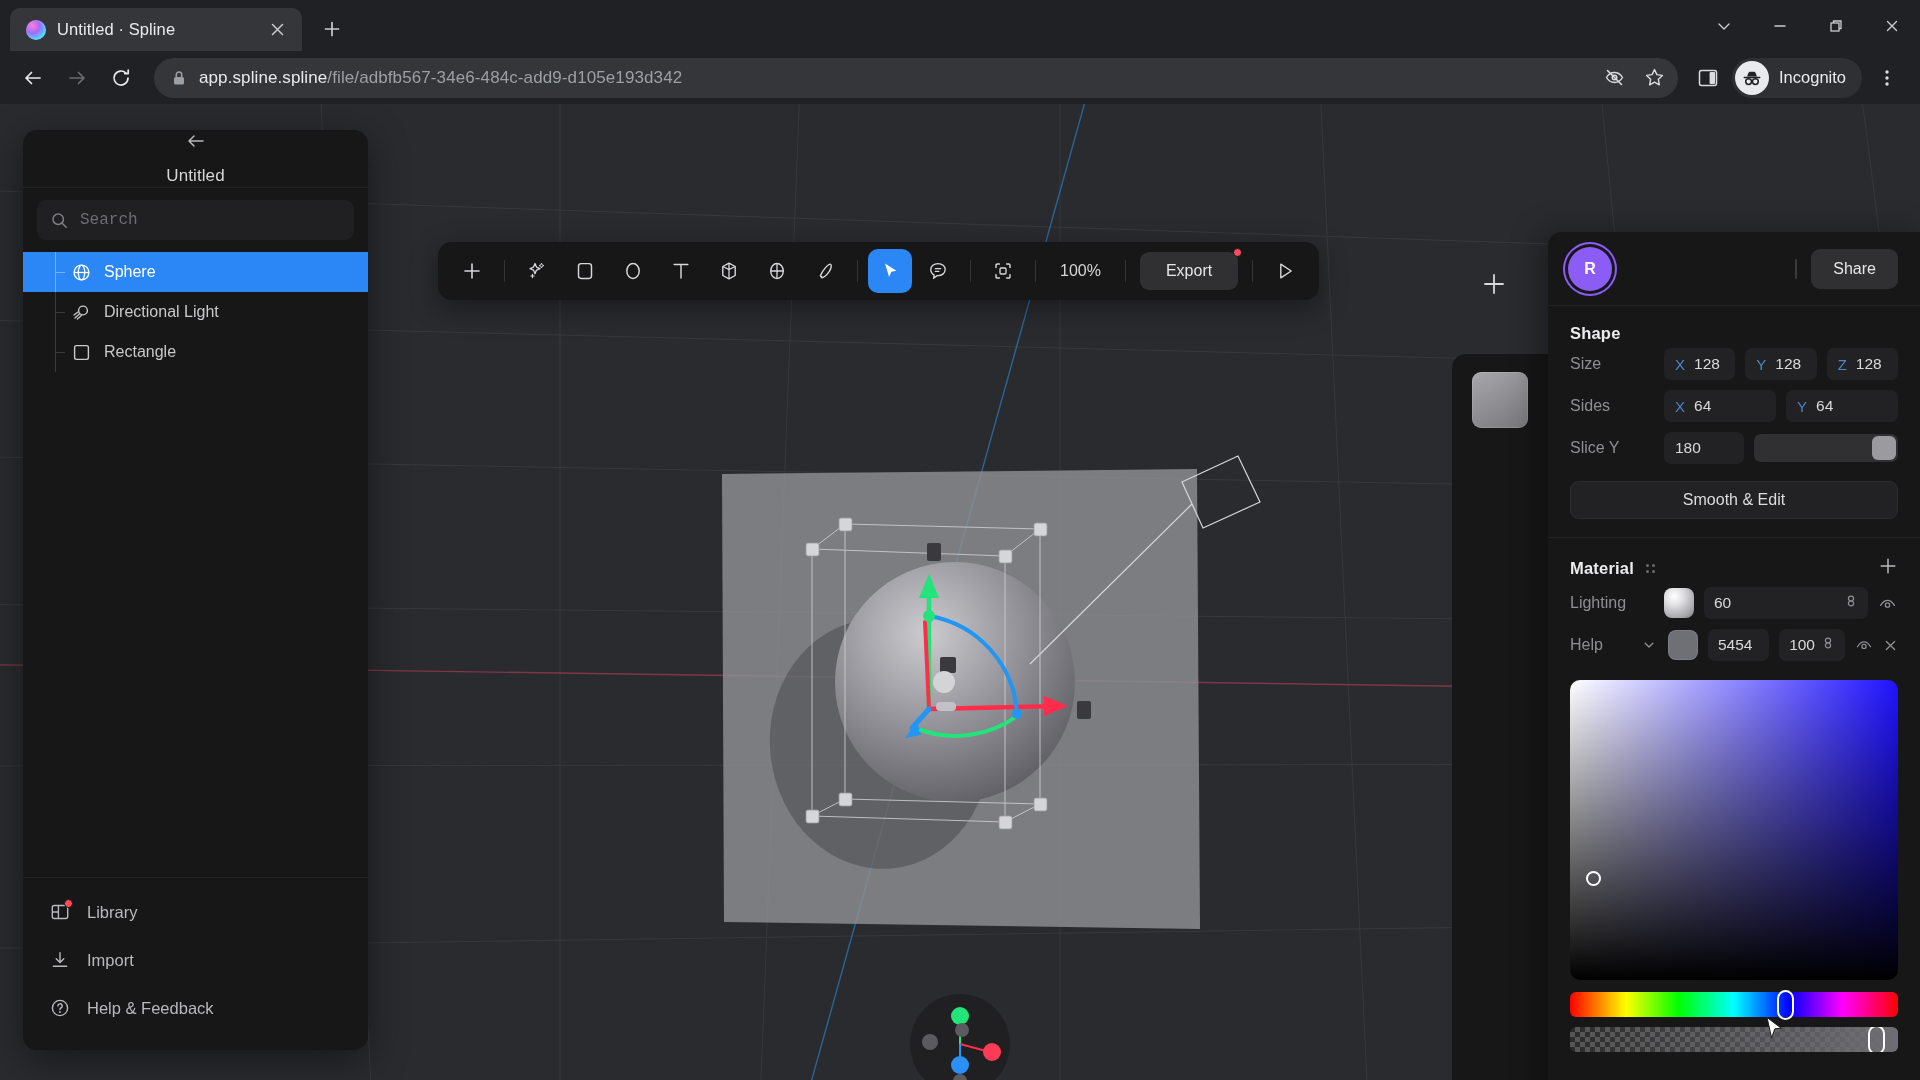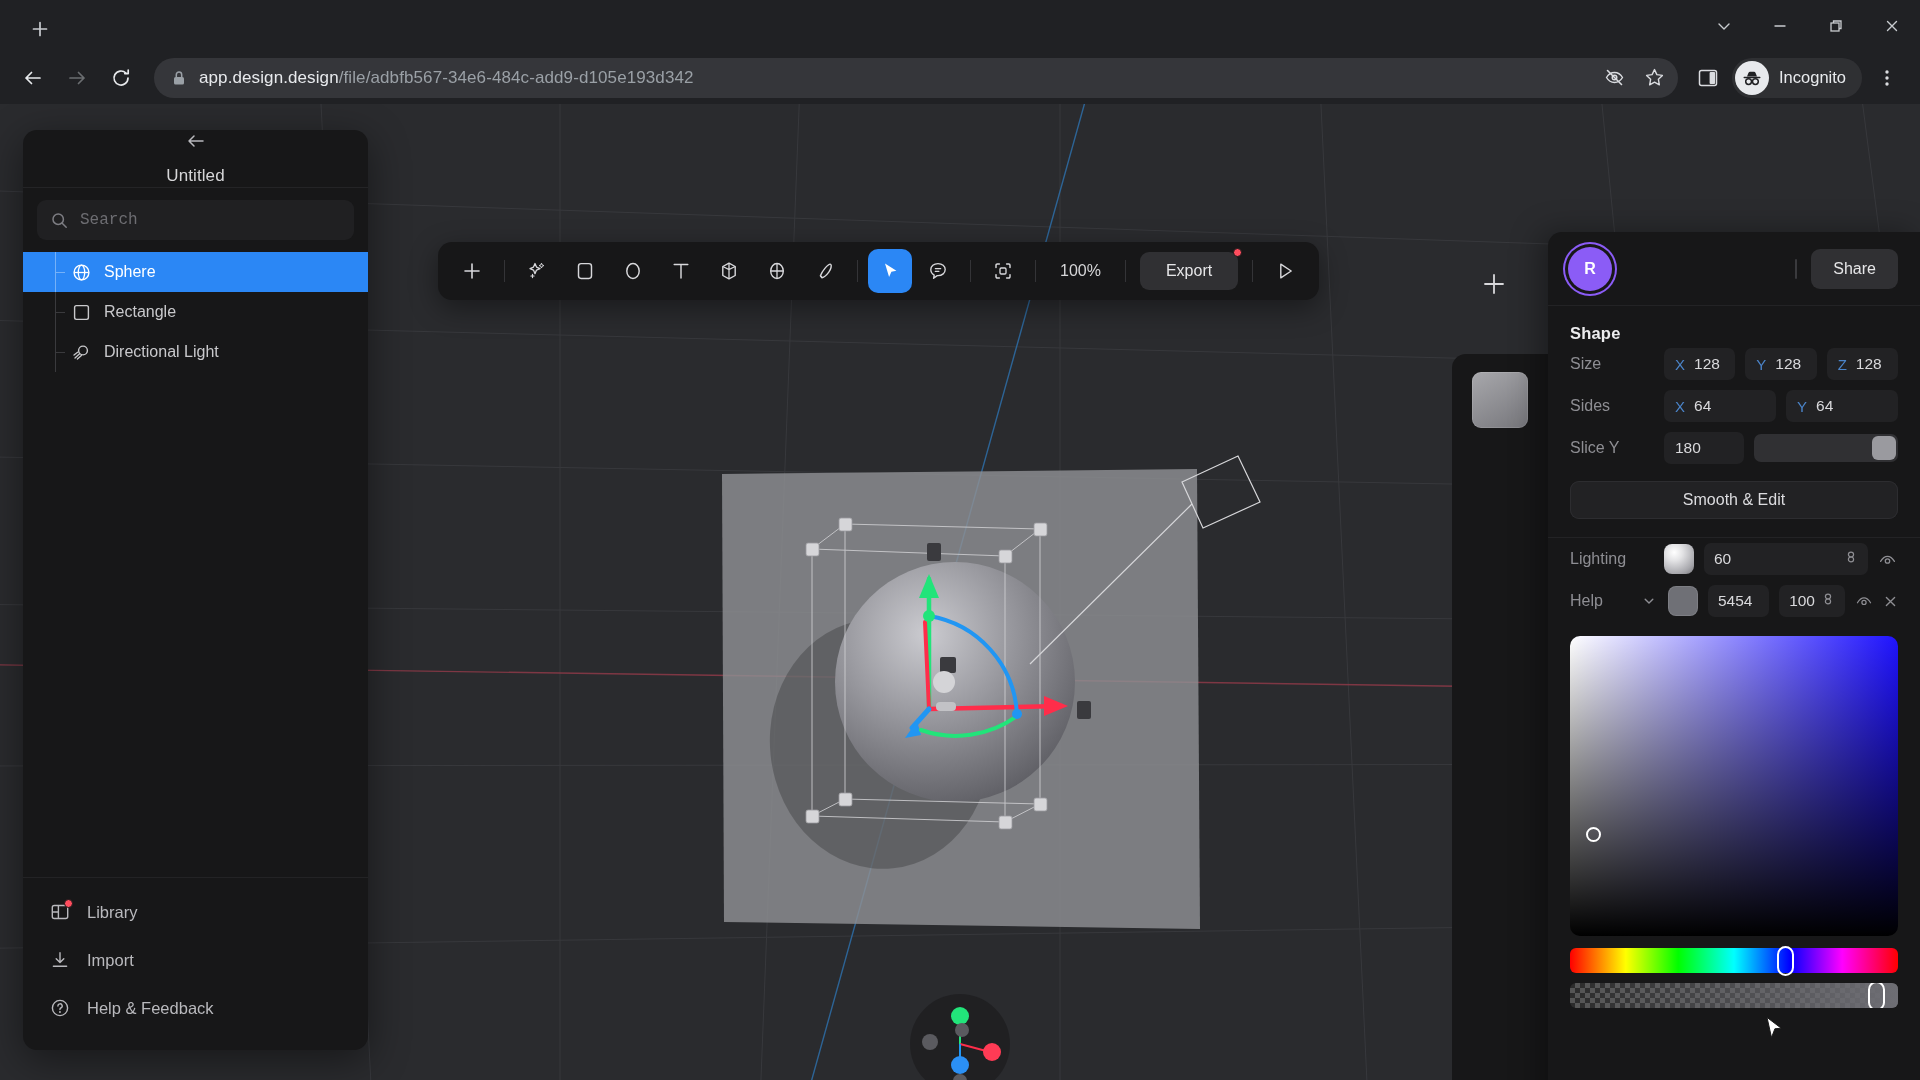--- a/index.html
+++ b/index.html
@@ -278,20 +278,29 @@
   }
 
   .cursor { position: absolute; pointer-events: none; }
 </style>
 </head>
 <body>
 
 <div class="browser">
 
   <div class="tabstrip">
+    <div class="tab">
+      <div class="tab-favicon"></div>
+      <div class="tab-title">Untitled · Spline</div>
+      <div class="tab-close">
+        <svg width="15" height="15" viewBox="0 0 15 15">
+            <path d="M2.5 2.5l10 10M12.5 2.5l-10 10" stroke="#c9ccd0" stroke-width="1.5" fill="none" stroke-linecap="round"></path>
+          </svg>
+      </div>
+    </div>
     <div class="newtab">
       <svg width="18" height="18" viewBox="0 0 18 18">
           <path d="M9 2.5v13M2.5 9h13" stroke="#c9ccd0" stroke-width="1.7" stroke-linecap="round"></path>
         </svg>
     </div>
     <div class="win-controls">
       <div class="win-btn">
         <svg width="16" height="16" viewBox="0 0 16 16">
             <path d="M3 6l5 5 5-5" stroke="#c9ccd0" stroke-width="1.4" fill="none" stroke-linecap="round" stroke-linejoin="round"></path>
           </svg>
@@ -333,21 +342,21 @@
         </svg>
     </div>
 
     <div class="urlbox">
       <span style="flex:0 0 15px;display:flex">
         <svg width="14" height="16" viewBox="0 0 14 16">
             <rect x="2" y="7" width="10" height="7.5" rx="1.6" fill="#9aa0a6"></rect>
             <path d="M4.3 7V4.8a2.7 2.7 0 0 1 5.4 0V7" stroke="#9aa0a6" stroke-width="1.5" fill="none"></path>
           </svg>
       </span>
-      <span class="url-text"><b>app.design.design</b><span>/file/adbfb567-34e6-484c-add9-d105e193d342</span></span>
+      <span class="url-text"><b>app.spline.spline</b><span>/file/adbfb567-34e6-484c-add9-d105e193d342</span></span>
       <span class="url-icons">
         <span class="url-ic">
           <svg width="21" height="21" viewBox="0 0 21 21">
               <path d="M2.5 10.5s3-5 8-5 8 5 8 5-3 5-8 5-8-5-8-5z" stroke="#dadce0" stroke-width="1.4" fill="none"></path>
               <circle cx="10.5" cy="10.5" r="2.3" stroke="#dadce0" stroke-width="1.4" fill="none"></circle>
               <path d="M3.5 3.5l14 14" stroke="#dadce0" stroke-width="1.6" stroke-linecap="round"></path>
             </svg>
         </span>
         <span class="url-ic">
           <svg width="21" height="21" viewBox="0 0 21 21">
@@ -504,34 +513,34 @@
                 <ellipse cx="9.5" cy="9.5" rx="3.2" ry="7.4" stroke="#fff" stroke-width="1.3" fill="none"></ellipse>
                 <path d="M2.3 9.5h14.4" stroke="#fff" stroke-width="1.3"></path>
               </svg>
           </span>
           <span>Sphere</span>
         </div>
         <div class="lp-row">
           <span class="tw"></span>
           <span class="lp-icon">
             <svg width="19" height="19" viewBox="0 0 19 19">
-                <rect x="2.6" y="2.6" width="13.8" height="13.8" rx="1.8" stroke="#c9c9cc" stroke-width="1.4" fill="none"></rect>
-              </svg>
-          </span>
-          <span>Rectangle</span>
+                <circle cx="11" cy="7.5" r="4.4" stroke="#c9c9cc" stroke-width="1.4" fill="none"></circle>
+                <path d="M7.6 10.8L3 15M9.4 12.4L5.4 16M5.6 9.2L2 12" stroke="#c9c9cc" stroke-width="1.3" stroke-linecap="round"></path>
+              </svg>
+          </span>
+          <span>Directional Light</span>
         </div>
         <div class="lp-row">
           <span class="tw"></span>
           <span class="lp-icon">
             <svg width="19" height="19" viewBox="0 0 19 19">
-                <circle cx="11" cy="7.5" r="4.4" stroke="#c9c9cc" stroke-width="1.4" fill="none"></circle>
-                <path d="M7.6 10.8L3 15M9.4 12.4L5.4 16M5.6 9.2L2 12" stroke="#c9c9cc" stroke-width="1.3" stroke-linecap="round"></path>
-              </svg>
-          </span>
-          <span>Directional Light</span>
+                <rect x="2.6" y="2.6" width="13.8" height="13.8" rx="1.8" stroke="#c9c9cc" stroke-width="1.4" fill="none"></rect>
+              </svg>
+          </span>
+          <span>Rectangle</span>
         </div>
       </div>
 
       <div class="lp-foot">
         <div class="lp-foot-row">
           <span class="lp-foot-ic">
             <svg width="20" height="20" viewBox="0 0 20 20">
                 <rect x="2.3" y="3.5" width="15.4" height="13" rx="2" stroke="#b9b9bd" stroke-width="1.4" fill="none"></rect>
                 <path d="M8.4 3.5v13M2.3 10h6.1" stroke="#b9b9bd" stroke-width="1.4"></path>
               </svg>
@@ -713,20 +722,35 @@
           </div>
           <div class="slider-track">
             <span class="slider-knob"></span>
           </div>
         </div>
       </div>
 
       <div class="smooth-btn">Smooth &amp; Edit</div>
       <div class="rp-div"></div>
 
+      <div class="mat-head">
+        <span class="sec-title">Material</span>
+        <span class="grip">
+            <i></i>
+            <i></i>
+            <i></i>
+            <i></i>
+          </span>
+        <span class="spacer"></span>
+        <span>
+          <svg width="20" height="20" viewBox="0 0 20 20">
+              <path d="M10 3.2v13.6M3.2 10h13.6" stroke="#b9b9bd" stroke-width="1.5" stroke-linecap="round"></path>
+            </svg>
+        </span>
+      </div>
 
       <div style="padding:0 22px;">
         <div class="prop-row">
           <div class="prop-label">Lighting</div>
           <div class="swatch-sphere"></div>
           <div class="num-field" style="flex:1">
             <span style="flex:1">60</span>
             <span>
               <svg width="14" height="14" viewBox="0 0 14 14">
                   <ellipse cx="7" cy="4.6" rx="2.6" ry="2.4" stroke="#8e8e93" stroke-width="1.2" fill="none"></ellipse>

